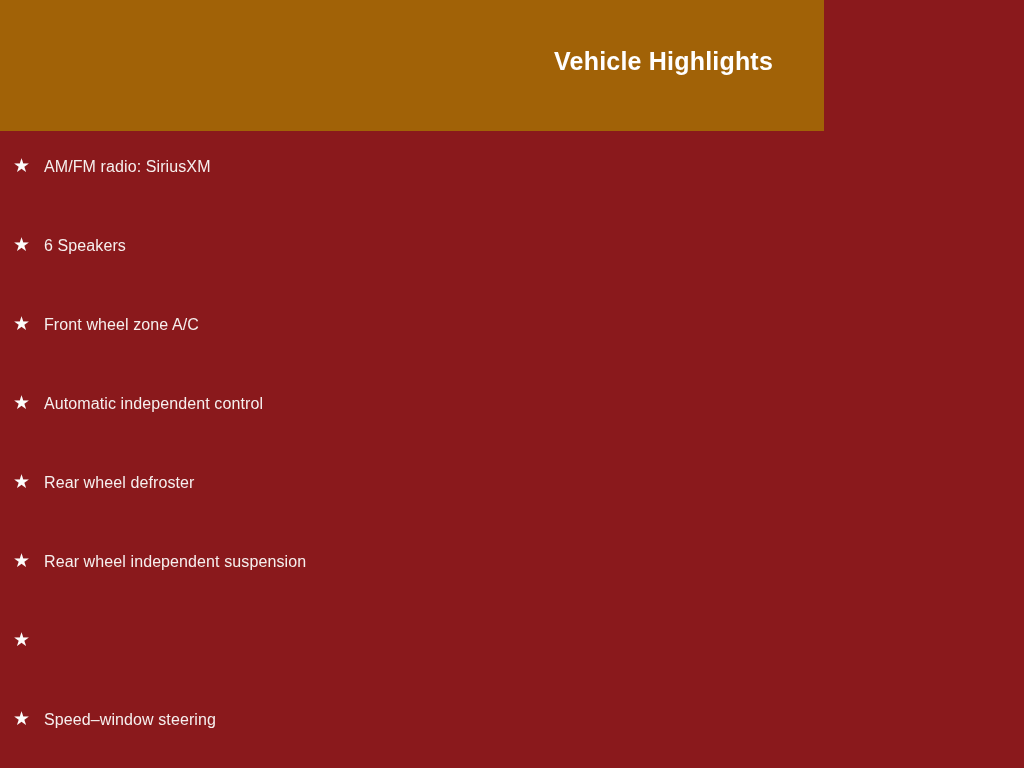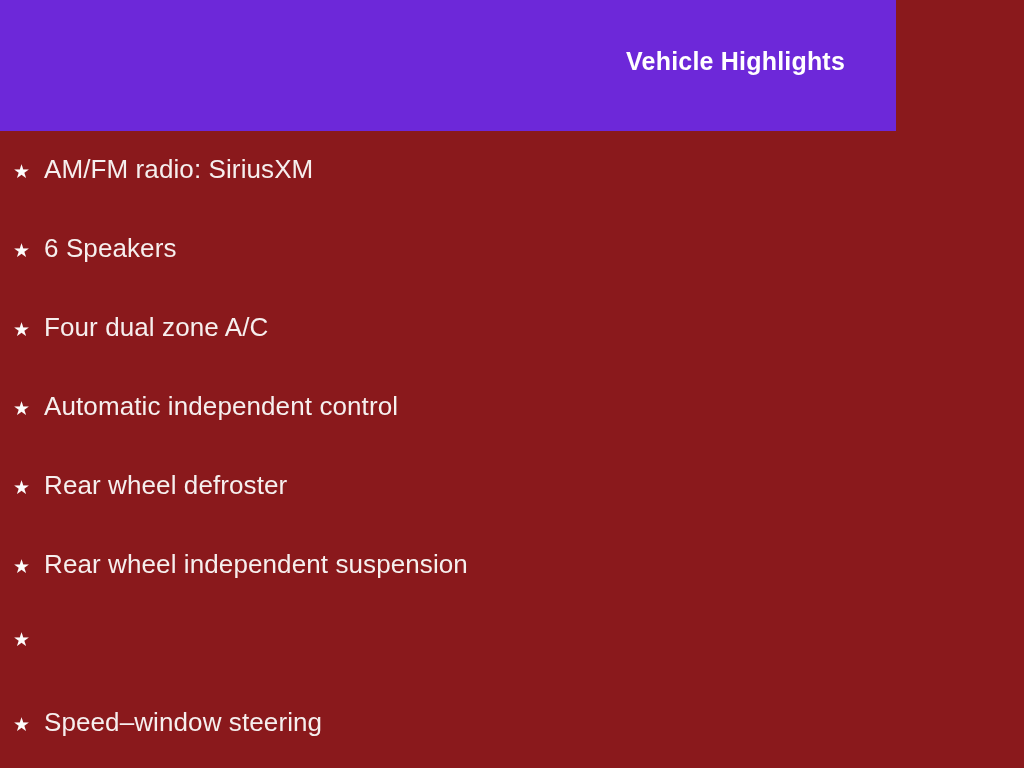--- a/index.html
+++ b/index.html
@@ -19,23 +19,23 @@
     width: 1024px;
     height: 768px;
     background: #8a191c;
   }
 
   
   .header-band {
     position: absolute;
     left: 0;
     top: 0;
-    width: 896px;
+    width: 824px;
     height: 131px;
-    background: #6d28d9;
+    background: #a16207;
     box-sizing: border-box;
   }
 
   .slide-title {
     position: absolute;
     right: 51px;
     top: 48px;
     margin: 0;
     font-family: "Liberation Sans", sans-serif;
     font-size: 25px;
@@ -72,21 +72,21 @@
     width: 31px;
     flex: 0 0 31px;
     font-size: 19px;
     line-height: 1;
     color: #fdfcfc;
     text-align: left;
   }
 
   .highlight-text {
     font-family: "Liberation Sans", sans-serif;
-    font-size: 26px;
+    font-size: 16px;
     font-weight: normal;
     line-height: 1;
     letter-spacing: 0.1px;
     color: #f6efee;
   }
 </style>
 </head>
 <body>
 
 <div class="slide">
@@ -99,21 +99,21 @@
     <li class="highlight-item" style="top:25px;">
       <span class="bullet-star">★</span>
       <span class="highlight-text">AM/FM radio: SiriusXM</span>
     </li>
     <li class="highlight-item" style="top:104px;">
       <span class="bullet-star">★</span>
       <span class="highlight-text">6 Speakers</span>
     </li>
     <li class="highlight-item" style="top:183px;">
       <span class="bullet-star">★</span>
-      <span class="highlight-text">Four dual zone A/C</span>
+      <span class="highlight-text">Front wheel zone A/C</span>
     </li>
     <li class="highlight-item" style="top:262px;">
       <span class="bullet-star">★</span>
       <span class="highlight-text">Automatic independent control</span>
     </li>
     <li class="highlight-item" style="top:341px;">
       <span class="bullet-star">★</span>
       <span class="highlight-text">Rear wheel defroster</span>
     </li>
     <li class="highlight-item" style="top:420px;">

